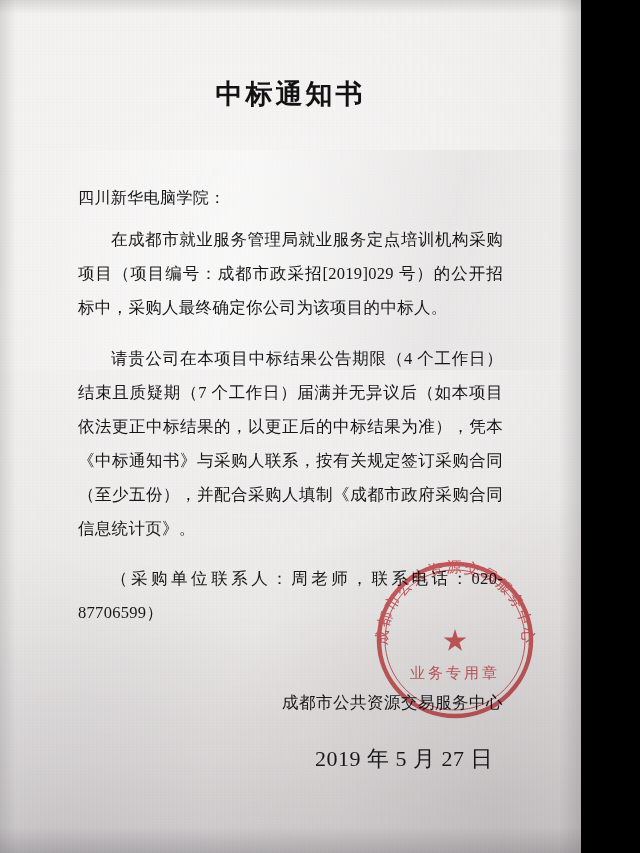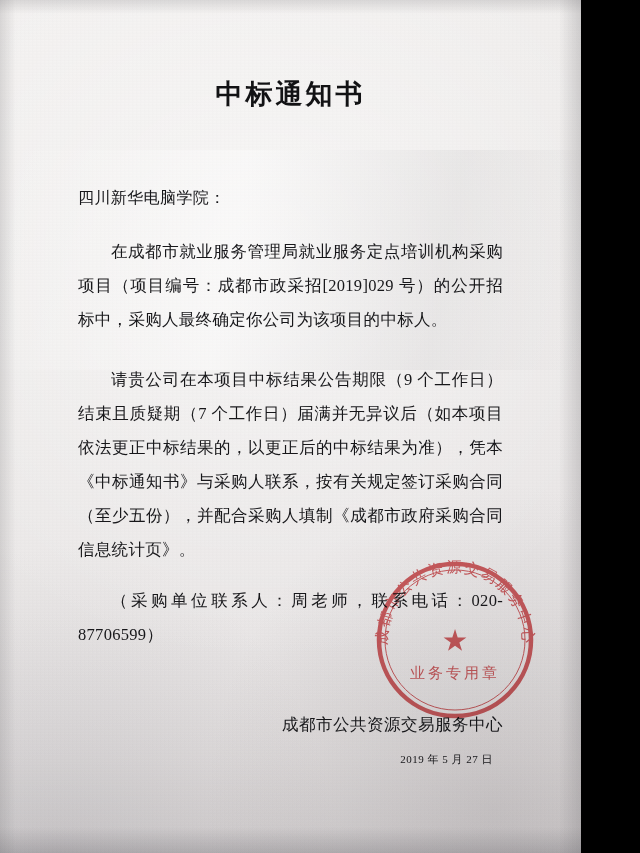--- a/index.html
+++ b/index.html
@@ -97,21 +97,21 @@
   }
 
   .addressee {
     margin-top: 76px;
     font-size: 16px;
     letter-spacing: 0.4px;
     color: #17171a;
   }
 
   .para {
-    margin-top: 26px;
+    margin-top: 14px;
     font-size: 16.5px;
     line-height: 34px;
     text-align: justify;
     text-justify: inter-ideograph;
     text-indent: 2em;
     letter-spacing: 0.3px;
     color: #17171a;
   }
 
   .para.contact {
@@ -122,22 +122,22 @@
     margin-top: 62px;
     text-align: right;
     position: relative;
   }
   .sign-org {
     font-size: 16.5px;
     letter-spacing: 0.5px;
     color: #17171a;
   }
   .sign-date {
-    font-size: 11px;
-    margin-top: 16px;
+    font-size: 22px;
+    margin-top: 30px;
     letter-spacing: 0.5px;
     padding-right: 10px;
     color: #17171a;
   }
 
   
   .seal {
     position: absolute;
     left: 365px;
     top: 550px;
@@ -168,21 +168,21 @@
   <div class="edge-bottom"></div>
 
   <div class="content">
 
     <div class="doc-title">中标通知书</div>
 
     <div class="addressee">四川新华电脑学院：</div>
 
     <p class="para">在成都市就业服务管理局就业服务定点培训机构采购项目（项目编号：成都市政采招[2019]029 号）的公开招标中，采购人最终确定你公司为该项目的中标人。</p>
 
-    <p class="para">请贵公司在本项目中标结果公告期限（9 个工作日）结束且质疑期（7 个工作日）届满并无异议后（如本项目依法更正中标结果的，以更正后的中标结果为准），凭本《中标通知书》与采购人联系，按有关规定签订采购合同（至少五份），并配合采购人填制《成都市政府采购合同信息统计页》。</p>
+    <p class="para">请贵公司在本项目中标结果公告期限（4 个工作日）结束且质疑期（7 个工作日）届满并无异议后（如本项目依法更正中标结果的，以更正后的中标结果为准），凭本《中标通知书》与采购人联系，按有关规定签订采购合同（至少五份），并配合采购人填制《成都市政府采购合同信息统计页》。</p>
 
     <p class="para contact">（采购单位联系人：周老师，联系电话：020-87706599）</p>
 
     <div class="sign-block">
       <div class="sign-org">成都市公共资源交易服务中心</div>
       <div class="sign-date">2019 年 5 月 27 日</div>
     </div>
 
   </div>
 

